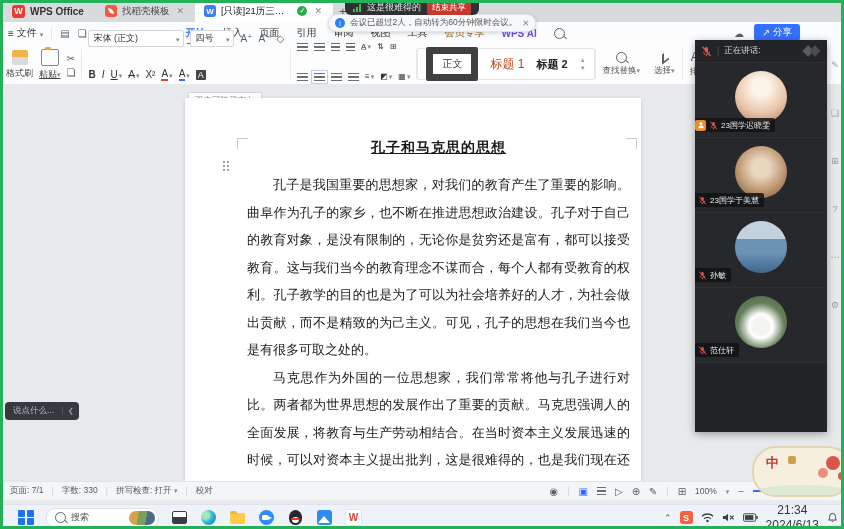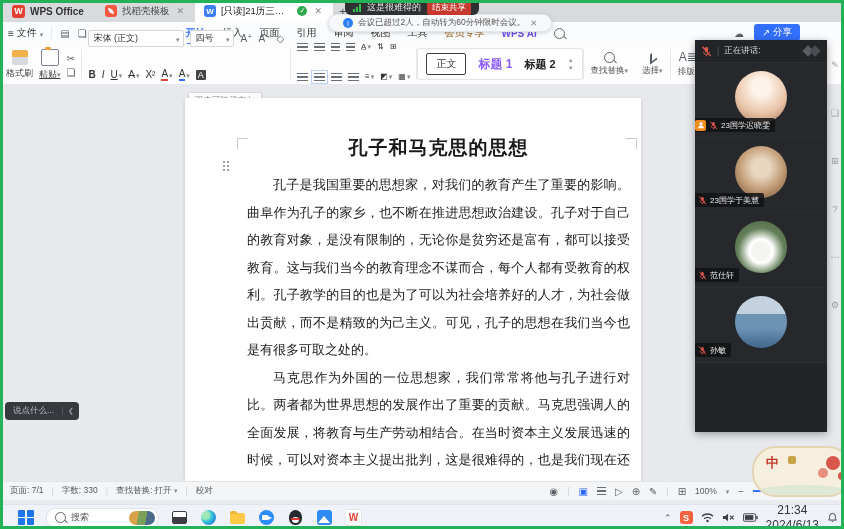--- a/index.html
+++ b/index.html
@@ -23,21 +23,21 @@
   .closex{color:#888;font-size:9px;padding:0 2px;}
   .plustab{font-size:13px;color:#555;padding:0 6px;}
   .chevsmall{font-size:7px;color:#777;}
   
   .sharebanner{position:absolute;left:345px;top:0;height:15px;z-index:40;background:#2f3033;border-radius:0 0 6px 6px;
     display:flex;align-items:center;gap:6px;padding:0 8px;font-size:9px;color:#e8e8e8;}
   .sigbars{display:flex;align-items:flex-end;gap:1px;height:8px;}
   .sigbars i{width:2px;background:#35c24f;display:block;}
   .endshare{background:#c7392f;color:#fff;border-radius:2px;padding:1px 5px;font-size:8.5px;}
   .toast{position:absolute;left:328px;top:14px;z-index:39;background:#f7f8fa;border:1px solid #e3e5e8;border-radius:10px;
-    box-shadow:0 1px 4px rgba(0,0,0,.18);display:flex;align-items:center;gap:5px;padding:2px 14px;font-size:8.5px;color:#555;}
+    box-shadow:0 1px 4px rgba(0,0,0,.18);display:flex;align-items:center;gap:5px;padding:2px 6px;font-size:8.5px;color:#555;}
   .infoicon{width:10px;height:10px;border-radius:50%;background:#2d7ff9;color:#fff;font-size:7px;display:flex;align-items:center;justify-content:center;flex:none;}
   
   .menubar{position:absolute;left:0;top:22px;width:844px;height:22px;background:#fbfcfd;display:flex;align-items:center;font-size:10px;color:#333;}
   .filebtn{display:flex;align-items:center;gap:3px;padding:0 8px;}
   .quickicons{display:flex;align-items:center;gap:8px;padding:0 8px;color:#555;font-size:10px;border-left:1px solid #e6e6e6;}
   .menutabs{display:flex;align-items:center;gap:17px;margin-left:12px;}
   .mtab{color:#333;}
   .mtab.active{color:#2f6bfe;font-weight:bold;position:relative;}
   .mtab.active::after{content:"";position:absolute;left:2px;right:2px;bottom:-5px;height:2px;background:#2f6bfe;}
   .mtab.vip{color:#9a6a28;}
@@ -63,22 +63,22 @@
   .fmt{font-size:10px;color:#333;display:flex;align-items:center;}
   .fmt b{font-weight:bold;}
   .fmt .chev::after{margin-left:1px;}
   .u{ text-decoration:underline;}
   .ared{border-bottom:2px solid #d44a3a;}
   .ablue{border-bottom:2px solid #3370ff;}
   .abox{background:#444;color:#fff;padding:0 2px;border-radius:1px;font-size:9px;}
   .bars{width:11px;height:8px;background:repeating-linear-gradient(180deg,#6b6f76 0 1.2px,transparent 1.2px 3.4px);display:inline-block;}
   .bars.short{width:9px;}
   .gallery{display:flex;align-items:center;gap:12px;border:1px solid #e4e5e7;background:#fff;border-radius:2px;padding:2px 8px;margin:4px 0;}
-  .stylebox{border:1px solid #404040;border-radius:2px;padding:3px 9px;font-size:10px;color:#333;background:#fff;}
-  .h1{font-size:12px;font-weight:bold;color:#8b5cf6;text-align:center;}
+  .stylebox{border:7px solid #404040;border-radius:2px;padding:3px 9px;font-size:10px;color:#333;background:#fff;}
+  .h1{font-size:12px;font-weight:normal;color:#c2410c;text-align:center;}
   .h2{font-size:11px;font-weight:bold;color:#222;}
   .spincol{display:flex;flex-direction:column;gap:2px;color:#999;font-size:6px;align-items:center;}
   .rtool{display:flex;flex-direction:column;align-items:center;justify-content:center;gap:2px;padding:0 7px;font-size:8.5px;color:#555;}
   .rtool .glyph{font-size:12px;color:#5b6068;}
   .cursoricon{width:9px;height:11px;position:relative;}
   .cursoricon::after{content:"";position:absolute;left:2px;top:0;border-left:2px solid #5b6068;border-bottom:2px solid #5b6068;width:5px;height:8px;transform:skewY(-35deg);}
   
   .gi::after{font-size:10px;color:#5b6068;}
   .gi-save::after{content:"▤";}
   .gi-out::after{content:"❏";}
@@ -97,21 +97,21 @@
   .wstip{position:absolute;left:188px;top:8px;background:#fff;border:1px solid #d6d8db;border-radius:2px;
     padding:2px 6px;font-size:8.5px;color:#8a8f96;box-shadow:0 1px 2px rgba(0,0,0,.08);}
   .page{position:absolute;left:185px;top:14px;width:456px;height:383px;background:#fff;box-shadow:0 1px 4px rgba(0,0,0,.15);}
   .cornermark{position:absolute;width:10px;height:10px;border-left:1px solid #c9cbce;border-top:1px solid #c9cbce;}
   .cm-l{left:52px;top:40px;}
   .cm-r{right:4px;top:40px;transform:scaleX(-1);}
   .draghandle{position:absolute;left:37px;top:62px;width:8px;height:11px;
     background:radial-gradient(circle,#9aa0a8 1px,transparent 1.2px);background-size:4px 4px;}
   .doctext{position:absolute;left:62px;top:36px;width:383px;
     font-family:"DejaVu Serif","Liberation Serif",serif;color:#1a1a1a;}
-  .doctitle{text-align:center;font-size:19px;font-weight:bold;letter-spacing:1px;margin:0 0 10px 0;line-height:27px;}
+  .doctitle{text-align:center;font-size:14px;font-weight:bold;letter-spacing:1px;margin:0 0 10px 0;line-height:27px;text-decoration:underline;}
   .para{font-size:13px;line-height:27.5px;text-align:justify;text-indent:2em;margin:0;}
   .chatbubble{position:absolute;left:5px;top:318px;height:18px;background:rgba(42,43,48,.93);border-radius:4px;
     display:flex;align-items:center;color:#b9bcc2;font-size:8.5px;z-index:30;}
   .chatbubble .ph{padding:0 8px;}
   .chatbubble .collapse{border-left:1px solid #55565c;padding:0 5px;font-size:7px;color:#9a9da3;}
   
   .rightstrip{position:absolute;right:3px;top:60px;width:12px;display:flex;flex-direction:column;gap:38px;align-items:center;color:#9aa0a6;font-size:9px;z-index:5;}
   
   .statusbar{position:absolute;left:0;top:481px;width:844px;height:18px;background:#f4f5f6;border-top:1px solid #e3e4e6;
     display:flex;align-items:center;font-size:8.5px;color:#55595f;}
@@ -406,21 +406,21 @@
     <span>⋯</span>
     <span>⚙</span>
   </div>
 
   <div class="statusbar">
     <div class="sbleft">
       <span>页面: 7/1</span>
       <span class="sbdiv">|</span>
       <span>字数: 330</span>
       <span class="sbdiv">|</span>
-      <span><span>查找替换: 打开</span> <span class="chev"></span></span>
+      <span><span>拼写检查: 打开</span> <span class="chev"></span></span>
       <span class="sbdiv">|</span>
       <span>校对</span>
     </div>
     <div class="sbright">
       <span class="sbi sbi-eye"></span>
       <span class="sbdiv">|</span>
       <span class="sbi sbi-page"></span>
       <span class="bars short"></span>
       <span class="sbi sbi-read"></span>
       <span class="sbi sbi-web"></span>
@@ -482,42 +482,42 @@
             <path d="M2.8 6.2a3.2 3.2 0 0 0 6.4 0" stroke="#e8594f" stroke-width="1" fill="none"></path>
             <line x1="6" y1="9.4" x2="6" y2="11" stroke="#e8594f" stroke-width="1"></line>
             <line x1="1.6" y1="0.8" x2="10.6" y2="11" stroke="#e8594f" stroke-width="1.3"></line>
         </svg>
         <span>23国学于美慧</span>
       </div>
     </div>
 
 
     <div class="tile">
+      <span class="avatar av5"></span>
+      <div class="namebar">
+        <svg class="micoff" width="9" height="9" viewBox="0 0 12 12">
+          <rect x="4.4" y="1.2" width="3.2" height="5.6" rx="1.6" fill="#e8594f"></rect>
+            <path d="M2.8 6.2a3.2 3.2 0 0 0 6.4 0" stroke="#e8594f" stroke-width="1" fill="none"></path>
+            <line x1="6" y1="9.4" x2="6" y2="11" stroke="#e8594f" stroke-width="1"></line>
+            <line x1="1.6" y1="0.8" x2="10.6" y2="11" stroke="#e8594f" stroke-width="1.3"></line>
+        </svg>
+        <span>孙敏</span>
+      </div>
+    </div>
+
+    <div class="tile">
       <span class="avatar av4"></span>
       <div class="namebar">
         <svg class="micoff" width="9" height="9" viewBox="0 0 12 12">
           <rect x="4.4" y="1.2" width="3.2" height="5.6" rx="1.6" fill="#e8594f"></rect>
             <path d="M2.8 6.2a3.2 3.2 0 0 0 6.4 0" stroke="#e8594f" stroke-width="1" fill="none"></path>
             <line x1="6" y1="9.4" x2="6" y2="11" stroke="#e8594f" stroke-width="1"></line>
             <line x1="1.6" y1="0.8" x2="10.6" y2="11" stroke="#e8594f" stroke-width="1.3"></line>
         </svg>
         <span>范仕轩</span>
-      </div>
-    </div>
-
-    <div class="tile">
-      <span class="avatar av5"></span>
-      <div class="namebar">
-        <svg class="micoff" width="9" height="9" viewBox="0 0 12 12">
-          <rect x="4.4" y="1.2" width="3.2" height="5.6" rx="1.6" fill="#e8594f"></rect>
-            <path d="M2.8 6.2a3.2 3.2 0 0 0 6.4 0" stroke="#e8594f" stroke-width="1" fill="none"></path>
-            <line x1="6" y1="9.4" x2="6" y2="11" stroke="#e8594f" stroke-width="1"></line>
-            <line x1="1.6" y1="0.8" x2="10.6" y2="11" stroke="#e8594f" stroke-width="1.3"></line>
-        </svg>
-        <span>孙敏</span>
       </div>
     </div>
   </div>
 
   <div class="sticker">
     <span class="zh">中</span>
     <span class="gold"></span>
     <span class="hills"></span>
     <span class="fl1"></span>
     <span class="fl2"></span>

